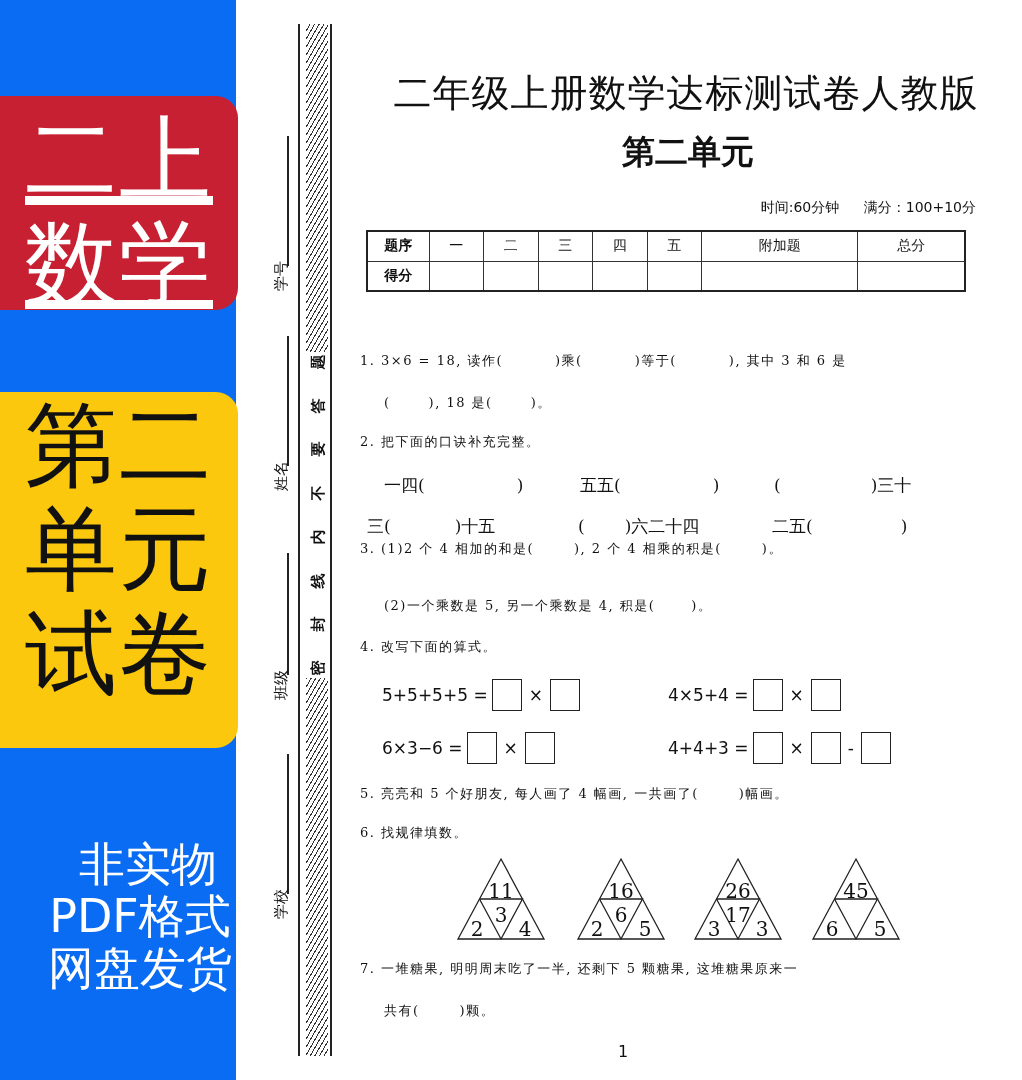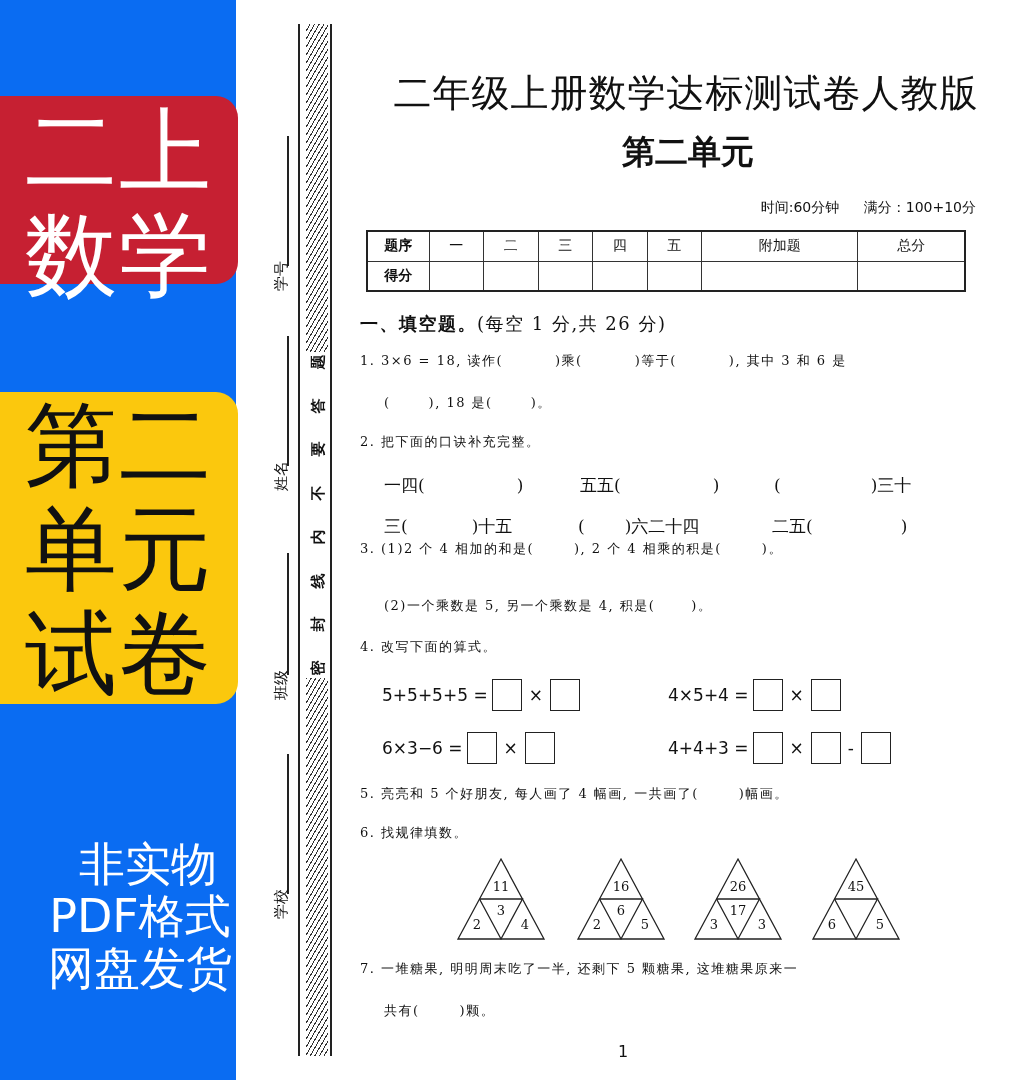--- a/index.html
+++ b/index.html
@@ -83,33 +83,33 @@
   .sec-note { font-weight: normal; font-family: "DejaVu Serif", "Liberation Serif", serif; }
   .blank { display: inline-block; }
   .rhyme { position: absolute; font-size: 17px; white-space: nowrap; }
 
   .eq { position: absolute; display: flex; align-items: center; font-size: 17px; white-space: nowrap; font-family: "DejaVu Sans", "Liberation Sans", sans-serif; }
   .box { display: inline-block; width: 30px; height: 32px; border: 1.5px solid #222; margin: 0 4px; }
   .op { margin: 0 3px; }
 
   .tri { position: absolute; top: 857px; width: 90px; height: 84px; }
   .tri svg { position: absolute; left: 0; top: 0; }
-  .tri .n { position: absolute; font-size: 13px; width: 30px; text-align: center; }
+  .tri .n { position: absolute; font-size: 20px; width: 30px; text-align: center; }
 
   .pageno { position: absolute; top: 1042px; left: 262px; font-family: "DejaVu Sans", "Liberation Sans", sans-serif; font-size: 16px; }
 </style>
 </head>
 <body>
 
 <div class="promo">
-  <div class="badge badge-red" style="top:96px;height:188px;padding-top:4px;">
+  <div class="badge badge-red" style="top:96px;height:214px;padding-top:12px;text-decoration:underline;">
     <span class="ln">二上</span>
     <span class="ln">数学</span>
   </div>
-  <div class="badge badge-yellow" style="top:392px;height:312px;padding-top:2px;">
+  <div class="badge badge-yellow" style="top:392px;height:356px;padding-top:2px;">
     <span class="ln">第二</span>
     <span class="ln">单元</span>
     <span class="ln">试卷</span>
   </div>
   <div class="promo-note">
     <div class="l1">非实物</div>
     <div>PDF格式</div>
     <div>网盘发货</div>
   </div>
 </div>
@@ -174,42 +174,39 @@
       <td></td>
       <td></td>
       <td></td>
       <td></td>
       <td></td>
       <td></td>
     </tr>
   </tbody>
     </table>
 
-  <div class="q" style="top:312px;font-size:18px;">
-    <span class="sec-head">一、填空题。</span><span class="sec-note">(每空 1 分,共 26 分)</span>
-  </div>
 
   <div class="q" style="top:352px;">
     <span>1. 3×6 = 18, 读作(</span><span class="blank" style="width:52px;"></span><span>)乘(</span><span class="blank" style="width:52px;"></span><span>)等于(</span><span class="blank" style="width:52px;"></span><span>), 其中 3 和 6 是</span>
   </div>
   <div class="q indent" style="top:394px;">
     <span>(</span><span class="blank" style="width:38px;"></span><span>), 18 是(</span><span class="blank" style="width:38px;"></span><span>)。</span>
   </div>
 
   <div class="q" style="top:433px;">2. 把下面的口诀补充完整。</div>
   <div class="rhyme" style="top:474px;left:28px;">
     <span>一四(</span><span class="blank" style="width:92px;"></span><span>)</span>
   </div>
   <div class="rhyme" style="top:474px;left:224px;">
     <span>五五(</span><span class="blank" style="width:92px;"></span><span>)</span>
   </div>
   <div class="rhyme" style="top:474px;left:418px;">
     <span>(</span><span class="blank" style="width:90px;"></span><span>)三十</span>
   </div>
-  <div class="rhyme" style="top:515px;left:28px;">
+  <div class="rhyme" style="top:515px;left:11px;">
     <span>三(</span><span class="blank" style="width:64px;"></span><span>)十五</span>
   </div>
   <div class="rhyme" style="top:515px;left:222px;">
     <span>(</span><span class="blank" style="width:40px;"></span><span>)六二十四</span>
   </div>
   <div class="rhyme" style="top:515px;left:416px;">
     <span>二五(</span><span class="blank" style="width:88px;"></span><span>)</span>
   </div>
 
   <div class="q" style="top:540px;">

